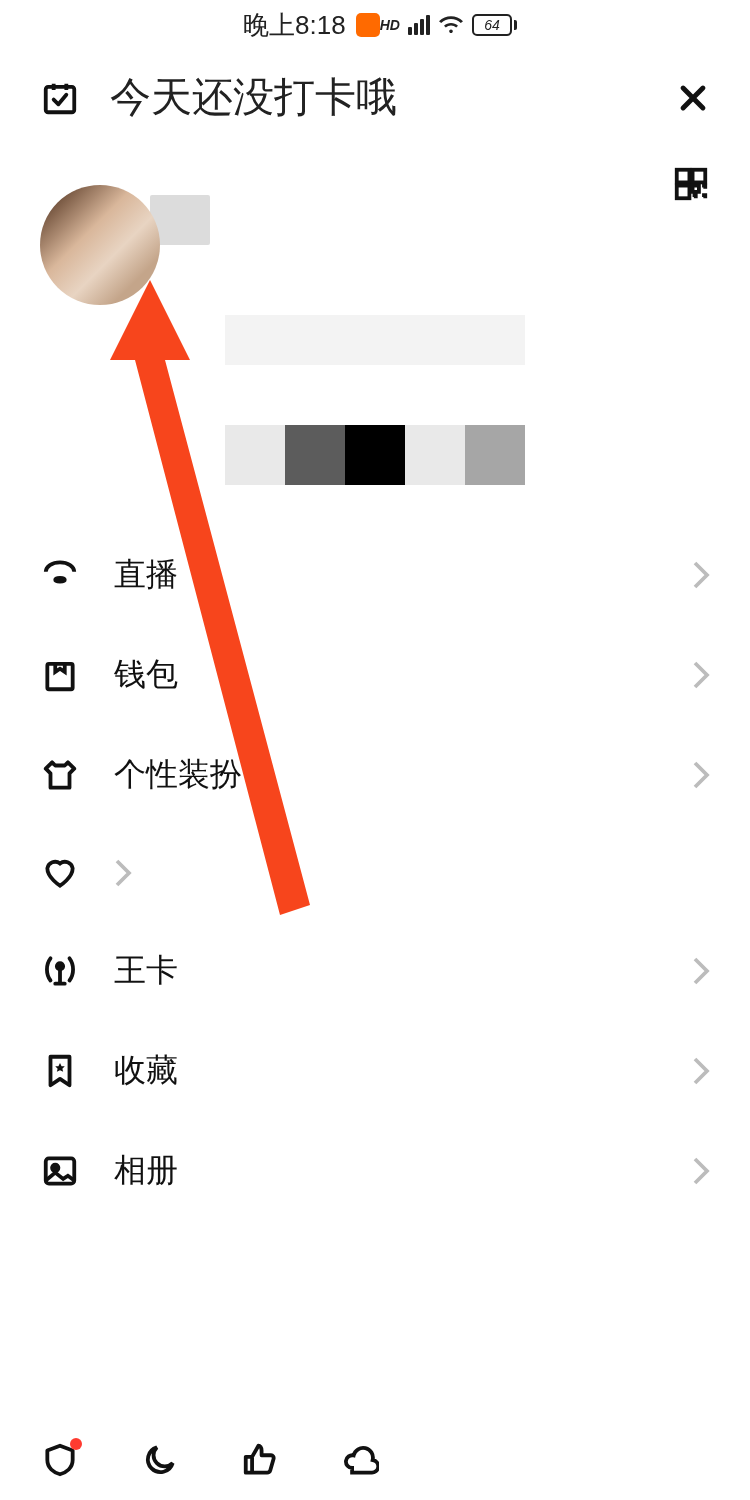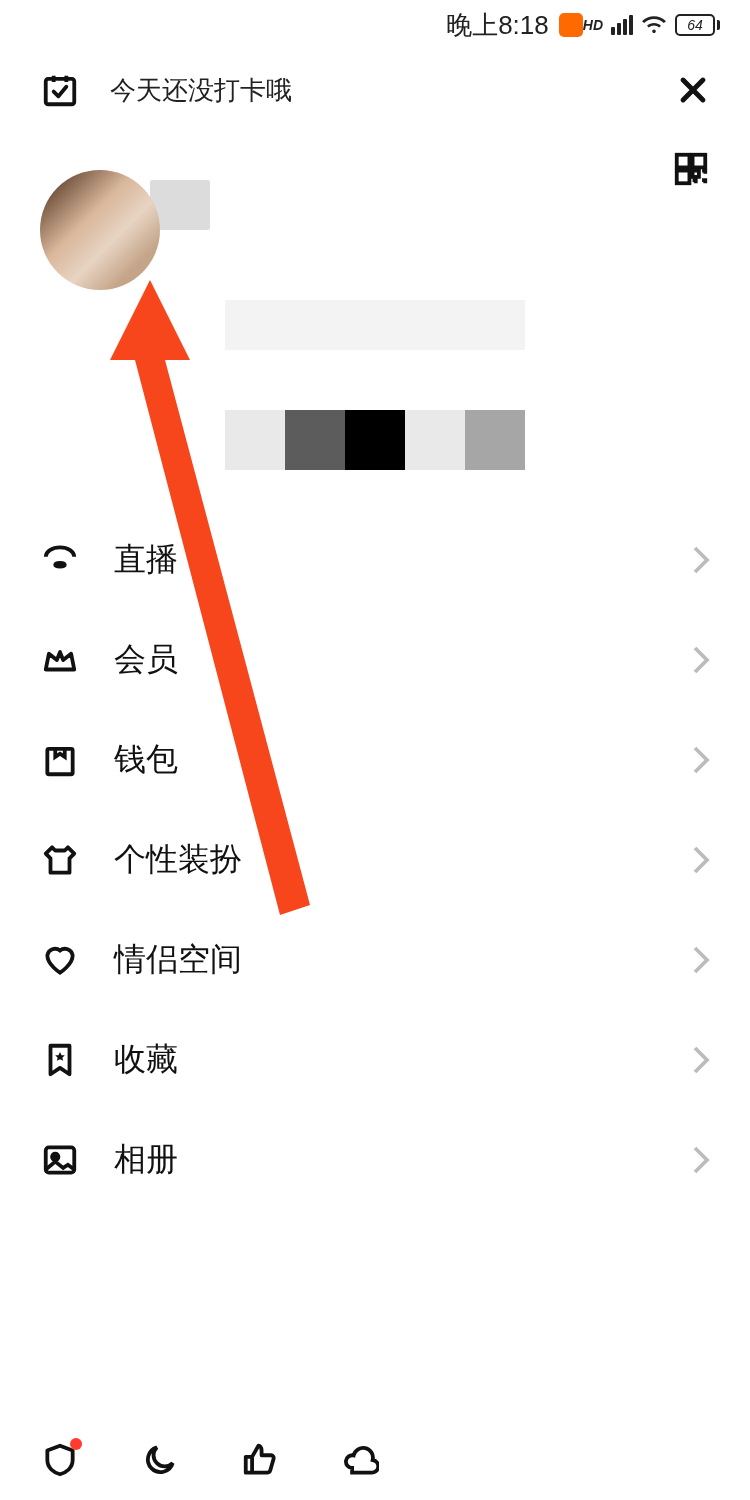--- a/index.html
+++ b/index.html
@@ -8,21 +8,21 @@
       height: 1500px;
       background: #ffffff;
       font-family: -apple-system, "PingFang SC", "Microsoft YaHei", sans-serif;
       position: relative;
       overflow: hidden;
     }
     .status-bar {
       height: 50px;
       display: flex;
       align-items: center;
-      justify-content: flex-end;
+      justify-content: center;
       padding: 0 30px 0 40px;
       font-size: 26px;
       color: #222;
     }
     .status-left { display: flex; align-items: center; gap: 10px; }
     .app-icon { width: 24px; height: 24px; background: #ff6a00; border-radius: 5px; display: inline-block; }
     .status-right { display: flex; align-items: center; gap: 8px; font-style: italic; }
     .hd-label { font-size: 14px; font-weight: 600; line-height: 1; }
     .sig-bars { display: inline-flex; align-items: flex-end; gap: 2px; }
     .sig-bars span { width: 4px; background: #222; border-radius: 1px; }
@@ -33,21 +33,21 @@
     .battery { display: inline-flex; align-items: center; }
     .battery-body { width: 40px; height: 22px; border: 2px solid #222; border-radius: 5px; position: relative; display: flex; align-items: center; justify-content: center; font-size: 14px; font-weight: 500; }
     .battery-tip { width: 3px; height: 10px; background: #222; margin-left: 2px; border-radius: 0 2px 2px 0; }
 
     .check-bar {
       display: flex;
       align-items: center;
       padding: 20px 40px;
       gap: 30px;
     }
-    .check-bar .title { font-size: 26px; color: #222; flex: 1; }
+    .check-bar .title { font-size: 41px; color: #222; flex: 1; }
     .close-x { font-size: 44px; font-weight: 700; cursor: pointer; }
 
     .profile-row {
       display: flex;
       align-items: flex-start;
       padding: 40px 40px 10px;
       position: relative;
     }
     .avatar {
       width: 120px; height: 120px; border-radius: 50%;
@@ -178,33 +178,20 @@
         </svg>
     </span>
     <span class="menu-label">直播</span>
     <span class="chevron">
         <svg width="18" height="30" viewBox="0 0 12 20" fill="none" stroke="#bcbcbc" stroke-width="2.5">
           <path d="M2 2l8 8-8 8"></path>
         </svg>
       </span>
   </div>
 
-  <div class="menu-item">
-    <span class="menu-icon">
-      <svg width="38" height="38" viewBox="0 0 24 24" fill="none" stroke="#111" stroke-width="2.4" stroke-linejoin="round">
-          <path d="M3 18h18L19 8l-5 4-2-5-2 5-5-4z"></path>
-        </svg>
-    </span>
-    <span class="menu-label">会员</span>
-    <span class="chevron">
-        <svg width="18" height="30" viewBox="0 0 12 20" fill="none" stroke="#bcbcbc" stroke-width="2.5">
-          <path d="M2 2l8 8-8 8"></path>
-        </svg>
-      </span>
-  </div>
 
   <div class="menu-item">
     <span class="menu-icon">
       <svg width="38" height="38" viewBox="0 0 24 24" fill="none" stroke="#111" stroke-width="2.4">
           <rect x="4" y="5" width="16" height="16" rx="1"></rect>
           <path d="M9 5v5l3-2 3 2V5"></path>
         </svg>
     </span>
     <span class="menu-label">钱包</span>
     <span class="chevron">
@@ -227,28 +214,41 @@
         </svg>
       </span>
   </div>
 
   <div class="menu-item">
     <span class="menu-icon">
       <svg width="38" height="38" viewBox="0 0 24 24" fill="none" stroke="#111" stroke-width="2.4">
           <path d="M12 20s-8-5-8-11a5 5 0 0 1 8-3 5 5 0 0 1 8 3c0 6-8 11-8 11z"></path>
         </svg>
     </span>
-    <span class="menu-label">情侣空间</span>
-    <span class="chevron">
-        <svg width="18" height="30" viewBox="0 0 12 20" fill="none" stroke="#bcbcbc" stroke-width="2.5">
-          <path d="M2 2l8 8-8 8"></path>
-        </svg>
-      </span>
-  </div>
-
+    <span class="chevron">
+        <svg width="18" height="30" viewBox="0 0 12 20" fill="none" stroke="#bcbcbc" stroke-width="2.5">
+          <path d="M2 2l8 8-8 8"></path>
+        </svg>
+      </span>
+  </div>
+
+  <div class="menu-item">
+    <span class="menu-icon">
+      <svg width="38" height="38" viewBox="0 0 24 24" fill="none" stroke="#111" stroke-width="2.4" stroke-linecap="round">
+          <path d="M6 4c-3 4-3 10 0 14M18 4c3 4 3 10 0 14M12 11v9M9 20h6"></path>
+          <circle cx="12" cy="9" r="2" fill="#111"></circle>
+        </svg>
+    </span>
+    <span class="menu-label">王卡</span>
+    <span class="chevron">
+        <svg width="18" height="30" viewBox="0 0 12 20" fill="none" stroke="#bcbcbc" stroke-width="2.5">
+          <path d="M2 2l8 8-8 8"></path>
+        </svg>
+      </span>
+  </div>
 
   <div class="menu-item">
     <span class="menu-icon">
       <svg width="38" height="38" viewBox="0 0 24 24" fill="none" stroke="#111" stroke-width="2.4" stroke-linejoin="round">
           <path d="M6 3h12v18l-6-4-6 4z"></path>
           <path d="M12 7l1 2h2l-1.5 1.5.5 2-2-1-2 1 .5-2L9 9h2z" fill="#111" stroke-width="0"></path>
         </svg>
     </span>
     <span class="menu-label">收藏</span>
     <span class="chevron">

